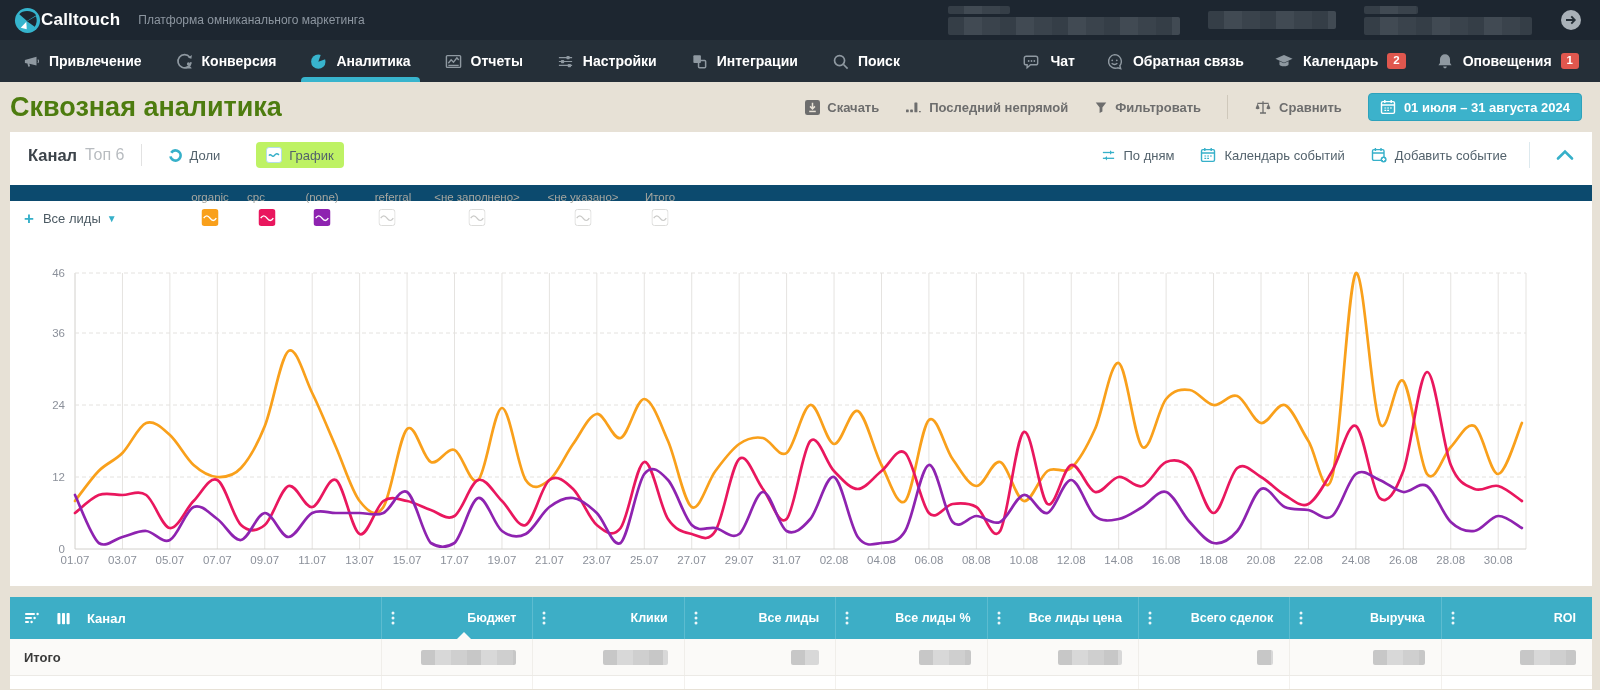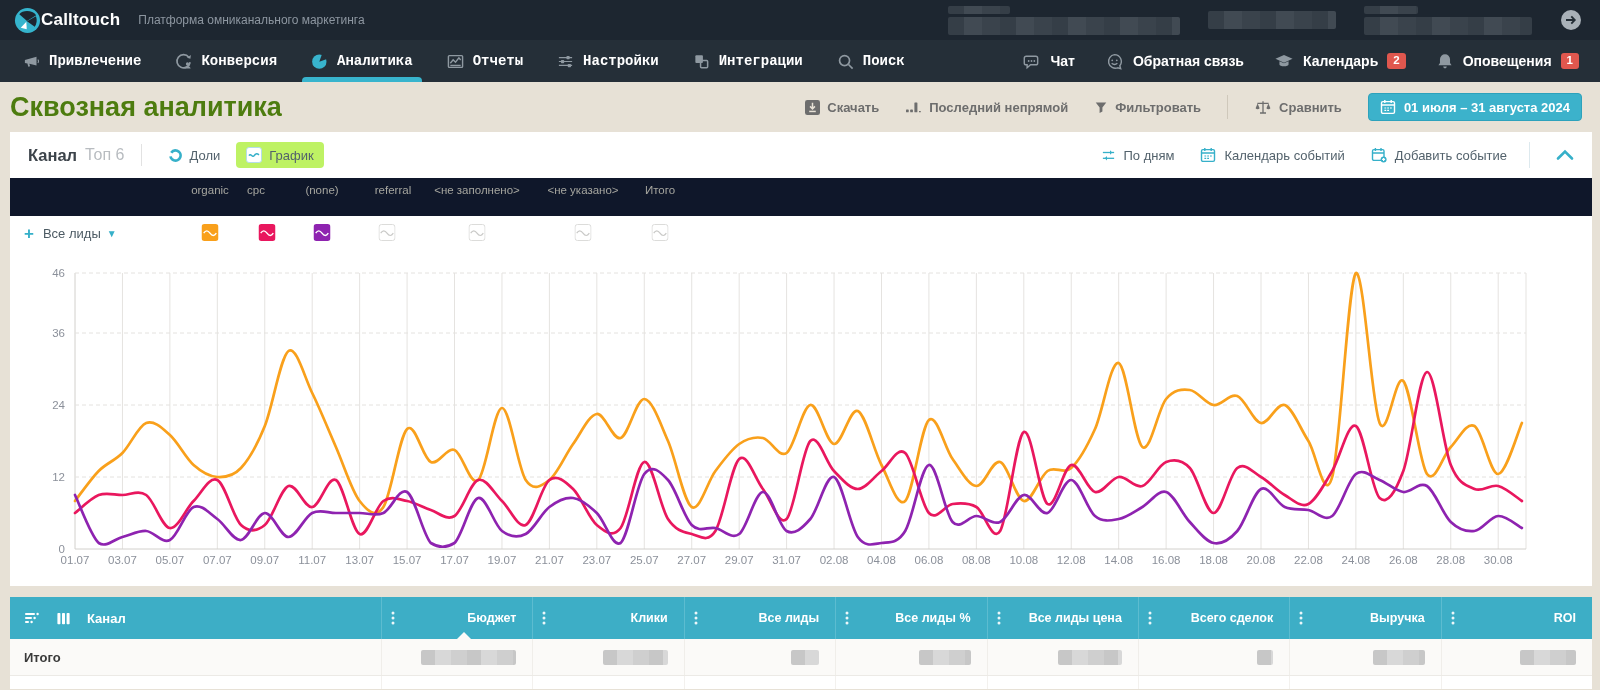--- a/index.html
+++ b/index.html
@@ -43,21 +43,21 @@
   .ph-div { width:1px; height:22px; background:#e2e2e2; margin:0 16px; }
   .view-btn { display:flex; align-items:center; gap:7px; font-size:13px; color:#53626c; padding:5px 10px; border-radius:4px; cursor:pointer; }
   .view-btn .icn { color:#36b0c9; display:flex; }
   .view-btn.active { background:#bef264; }
   .panel-actions { margin-left:auto; display:flex; align-items:center; gap:26px; }
   .action-item { display:flex; align-items:center; gap:8px; font-size:13px; color:#53626c; cursor:pointer; }
   .action-item .icn { color:#36b0c9; display:flex; }
   .pa-div { width:1px; height:26px; background:#dde9ee; margin-left:-4px; }
   .collapse-chevron { color:#36b0c9; cursor:pointer; display:flex; }
 
-  .legend-strip { position:relative; height:38px; background:#0f172a; }
+  .legend-strip { position:relative; margin-top:7px; height:16px; background:#0c4a6e; }
   .legend-strip .col-label { position:absolute; top:6px; transform:translateX(-50%); font-size:11.5px; color:#a6a69f; white-space:nowrap; }
   .metric-row { position:relative; height:37px; }
   .metric-left { position:absolute; left:14px; top:9px; display:flex; align-items:center; gap:9px; }
   .plus-btn { color:#36b0c9; font-size:17px; font-weight:bold; line-height:1; cursor:pointer; }
   .metric-label { font-size:13px; color:#4c5a63; cursor:pointer; display:flex; align-items:center; gap:6px; }
   .chev-down { color:#36b0c9; font-size:10px; }
   .swatch { position:absolute; top:8px; transform:translateX(-50%); width:17px; height:17px; border-radius:3px; cursor:pointer; }
   .swatch svg { display:block; }
 
   .chart-wrap { position:absolute; left:0; top:116px; width:1582px; height:338px; }
@@ -108,21 +108,21 @@
     <span class="icn" style="cursor:pointer;">
       <svg width="22" height="22" viewBox="0 0 22 22">
         <circle cx="11" cy="11" r="10" fill="#a9b1b8"></circle>
         <path d="M6 11h8.5M11.3 7.4L14.8 11l-3.5 3.6" stroke="#232d35" stroke-width="1.8" fill="none"></path>
       </svg>
     </span>
   </div>
 </header>
 
 <nav class="navbar">
-  <div id="nav-left" style="display:flex;align-items:stretch;font-family:Liberation Mono, monospace;">
+  <div id="nav-left" style="display:flex;align-items:stretch;">
       <div class="nav-item">
         <span class="icn">
           <svg width="17" height="17" viewBox="0 0 18 18">
             <path d="M2 7.3v3.4l2.7.4.9 3.4 1.9-.4-.8-2.8 7.6 1.9V4L2 7.3z" fill="currentColor"></path>
             <path d="M15.6 7c1.1.7 1.1 2.7 0 3.4" stroke="currentColor" stroke-width="1.2" fill="none"></path>
           </svg>
         </span>
         <span>Привлечение</span>
       </div>
       <div class="nav-item">
@@ -285,21 +285,21 @@
         <span>01 июля – 31 августа 2024</span>
       </button>
     </div>
 </div>
 
 <section class="panel">
   <div class="panel-header">
     <span class="dim-title">Канал</span>
     <span class="dim-sub">Топ 6</span>
     <span class="ph-div"></span>
-    <div id="view-toggle" style="display:flex;align-items:center;gap:6px;">
+    <div id="view-toggle" style="display:flex;align-items:center;gap:26px;">
         <div class="view-btn">
           <span class="icn">
             <svg width="15" height="15" viewBox="0 0 16 16" fill="none" stroke="currentColor" stroke-width="2.8">
               <circle cx="8" cy="8" r="5.4" stroke-dasharray="22 4" transform="rotate(-70 8 8)"></circle>
             </svg>
           </span>
           <span>Доли</span>
         </div>
         <div class="view-btn active">
           <span class="icn">

